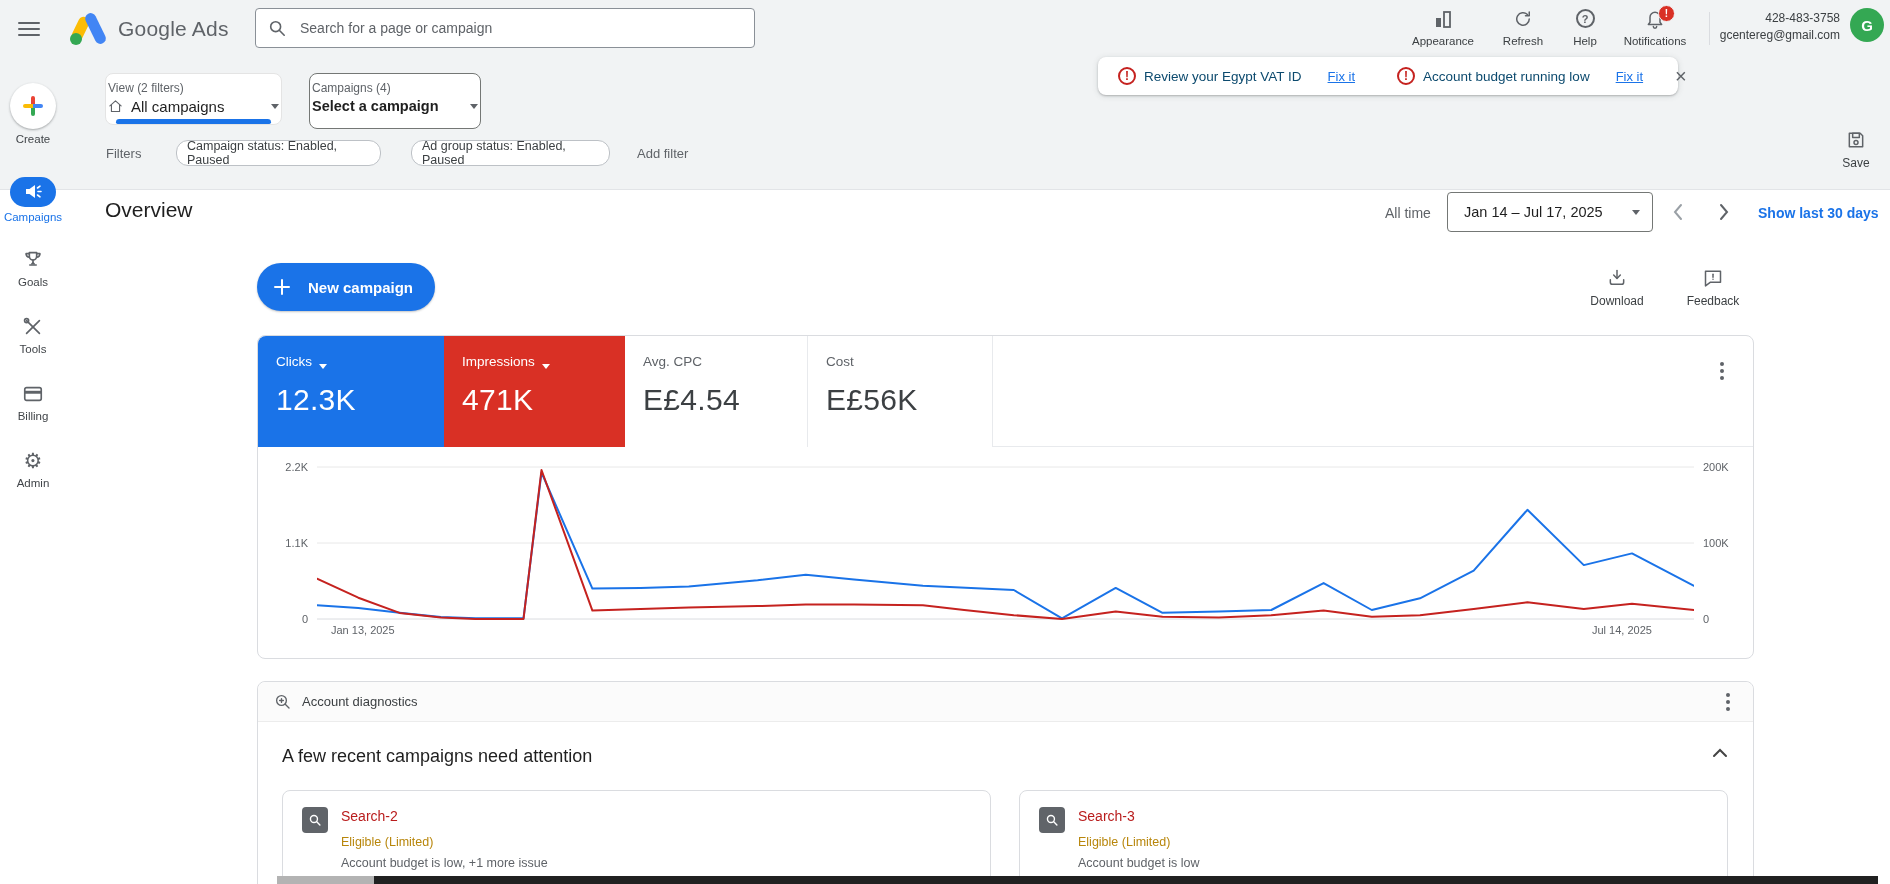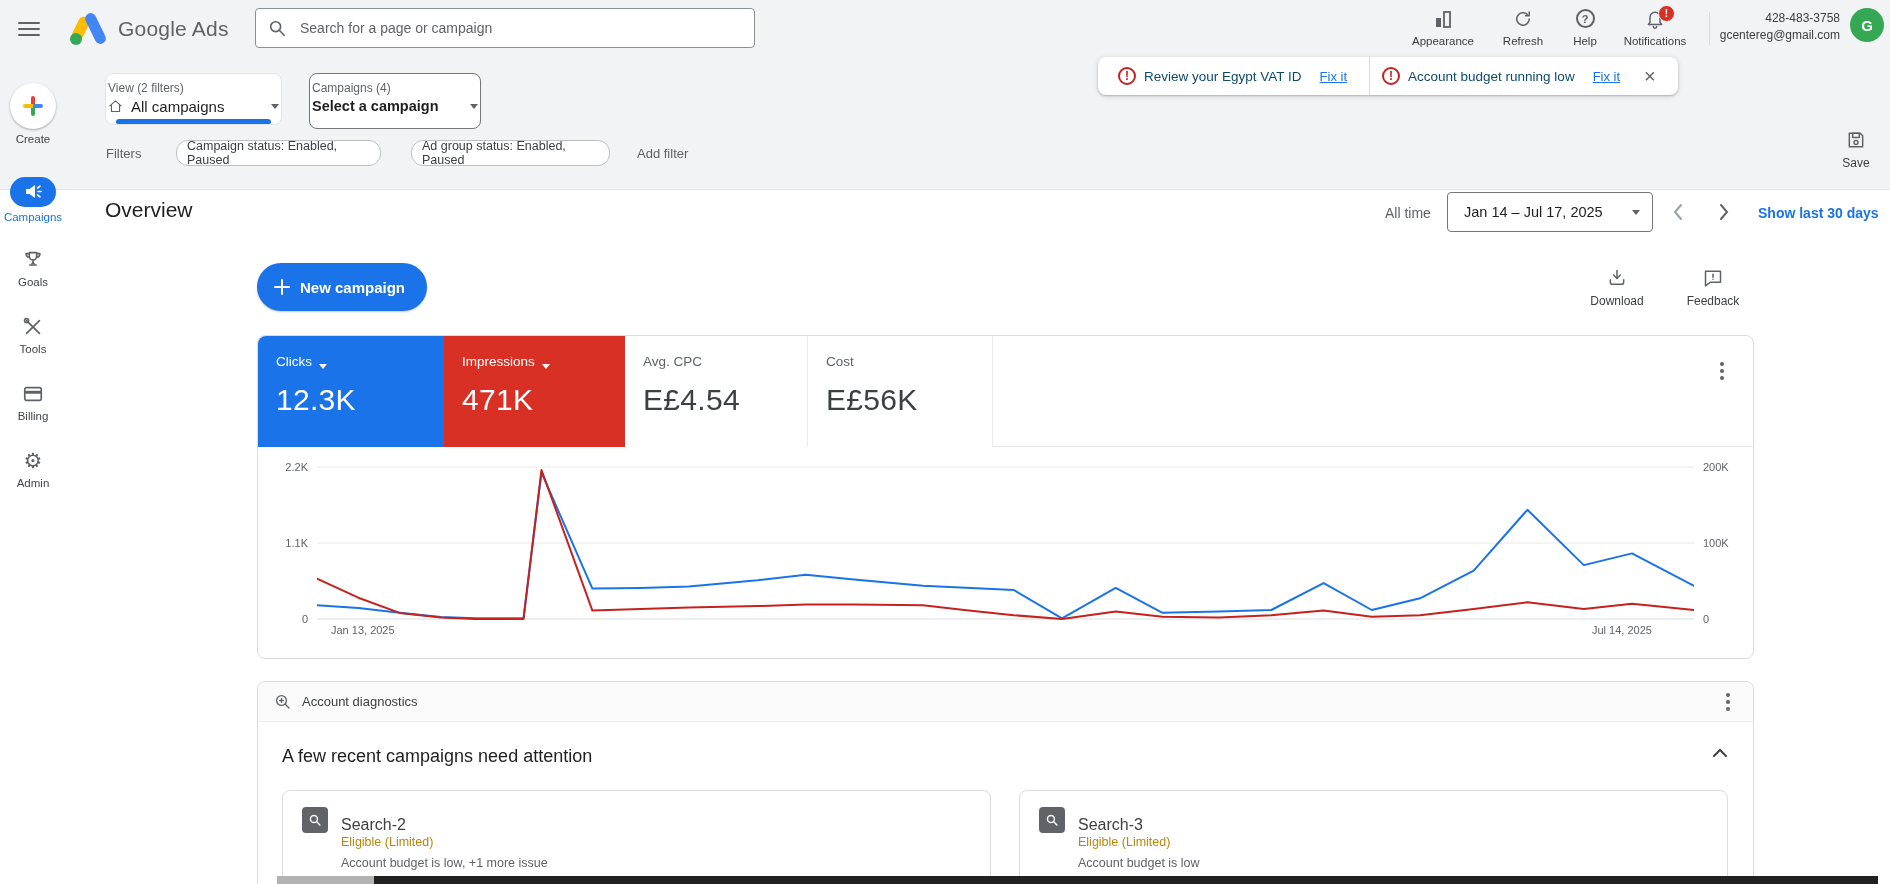--- a/index.html
+++ b/index.html
@@ -35,21 +35,21 @@
   .acct{font-size:12px;color:#3c4043;text-align:right;line-height:17px}
   .avatar{width:34px;height:34px;border-radius:50%;background:#34a853;color:#fff;font-weight:bold;
           font-size:15px;display:flex;align-items:center;justify-content:center}
 
   
   .alertbar{display:flex;align-items:center;background:#fff;height:38px;border-radius:8px;
             box-shadow:0 1px 2px rgba(60,64,67,.3),0 1px 6px rgba(60,64,67,.15);padding:0 12px;box-sizing:border-box}
   .alert-ic{box-sizing:border-box;min-width:18px;width:18px;height:18px;border:2px solid #c5221f;border-radius:50%;
             color:#c5221f;font-size:12px;font-weight:bold;display:flex;align-items:center;justify-content:center;margin:0 8px}
   .alert-txt{font-size:13.5px;color:#0c4a6e;white-space:nowrap}
-  .fixit{font-size:13px;color:#1a73e8;text-decoration:underline;margin:0 18px;white-space:nowrap;cursor:pointer}
+  .fixit{font-size:13px;color:#1a73e8;text-decoration:underline;margin:0 26px;white-space:nowrap;cursor:pointer}
   .alert-sep{width:1px;align-self:stretch;background:#dadce0;margin:0 4px}
   .alert-close{font-size:20px;color:#5f6368;padding:0 6px;cursor:pointer}
 
   
   .side-item{position:absolute;left:0;width:66px;text-align:center;color:#414549;font-size:11.5px;cursor:pointer}
   .create-circle{width:46px;height:46px;border-radius:50%;background:#fff;margin:0 auto;
                  box-shadow:0 1px 2px rgba(60,64,67,.3),0 1px 3px rgba(60,64,67,.15);
                  display:flex;align-items:center;justify-content:center}
   .gplus{width:20px;height:20px;position:relative}
   .gplus .v{position:absolute;left:8px;top:0;width:4px;height:20px;border-radius:2px;
@@ -79,21 +79,21 @@
   .iconbtn .lbl{margin-top:4px}
 
   
   .page-title{font-size:21px;color:#1f1f1f}
   .muted{color:#5f6368}
   .datebox{position:absolute;box-sizing:border-box;border:1px solid #747775;border-radius:4px;background:#fff;
            display:flex;align-items:center;justify-content:space-between;padding:0 12px 0 16px;font-size:14.5px;color:#1f1f1f;cursor:pointer}
   .bluelink{color:#1a73e8;font-weight:bold;font-size:14px;cursor:pointer}
 
   
-  .primary-btn{position:absolute;display:flex;align-items:center;gap:9px;background:#1a73e8;color:#fff;
+  .primary-btn{position:absolute;display:flex;align-items:center;gap:17px;background:#1a73e8;color:#fff;
                border-radius:24px;height:48px;padding:0 22px 0 16px;font-size:15px;font-weight:bold;
                box-shadow:0 1px 2px rgba(60,64,67,.3);cursor:pointer}
 
   
   .bigcard{position:absolute;background:#fff;border:1px solid #dadce0;border-radius:8px;box-sizing:border-box}
   .mtab{position:absolute;top:0;height:111px;box-sizing:border-box;padding:18px 0 0 18px;cursor:pointer}
   .mtab .mlabel{font-size:13.5px;display:flex;align-items:flex-end;gap:7px}
   .mtab .mvalue{font-size:30px;margin-top:14px;letter-spacing:.3px}
   .mc-blue{background:#1a73e8;color:#fff;border-top-left-radius:8px}
   .mc-red{background:#d93025;color:#fff}
@@ -106,21 +106,21 @@
   .gl0{stroke:#dadce0}
 
   
   .diag-head{position:absolute;left:0;right:0;top:0;height:40px;background:#fbfbfb;border-bottom:1px solid #ececec;
              border-radius:8px 8px 0 0;display:flex;align-items:center;padding:0 16px;box-sizing:border-box;gap:10px}
   .diag-title{font-size:13px;color:#3c4043}
   .section-heading{font-size:18px;color:#1f1f1f}
   .minicard{position:absolute;box-sizing:border-box;border:1px solid #dadce0;border-radius:8px;background:#fff}
   .sq-ic{position:absolute;left:19px;top:16px;width:26px;height:26px;border-radius:4px;background:#606469;
          display:flex;align-items:center;justify-content:center}
-  .camp-name{position:absolute;left:58px;top:25px;font-size:16px;color:#404040;cursor:pointer}
+  .camp-name{position:absolute;left:58px;top:17px;font-size:14px;color:#b91c1c;cursor:pointer}
   .camp-status{position:absolute;left:58px;top:44px;font-size:12.5px;color:#b8860b}
   .camp-detail{position:absolute;left:58px;top:65px;font-size:12.5px;color:#5f6368}
 
   
   .hscroll-track{position:absolute;left:277px;top:876px;width:1601px;height:8px;background:#b3b3b3}
   .hscroll-thumb{position:absolute;left:374px;top:876px;width:1504px;height:8px;background:#212121}
 </style>
 </head>
 <body>
 

